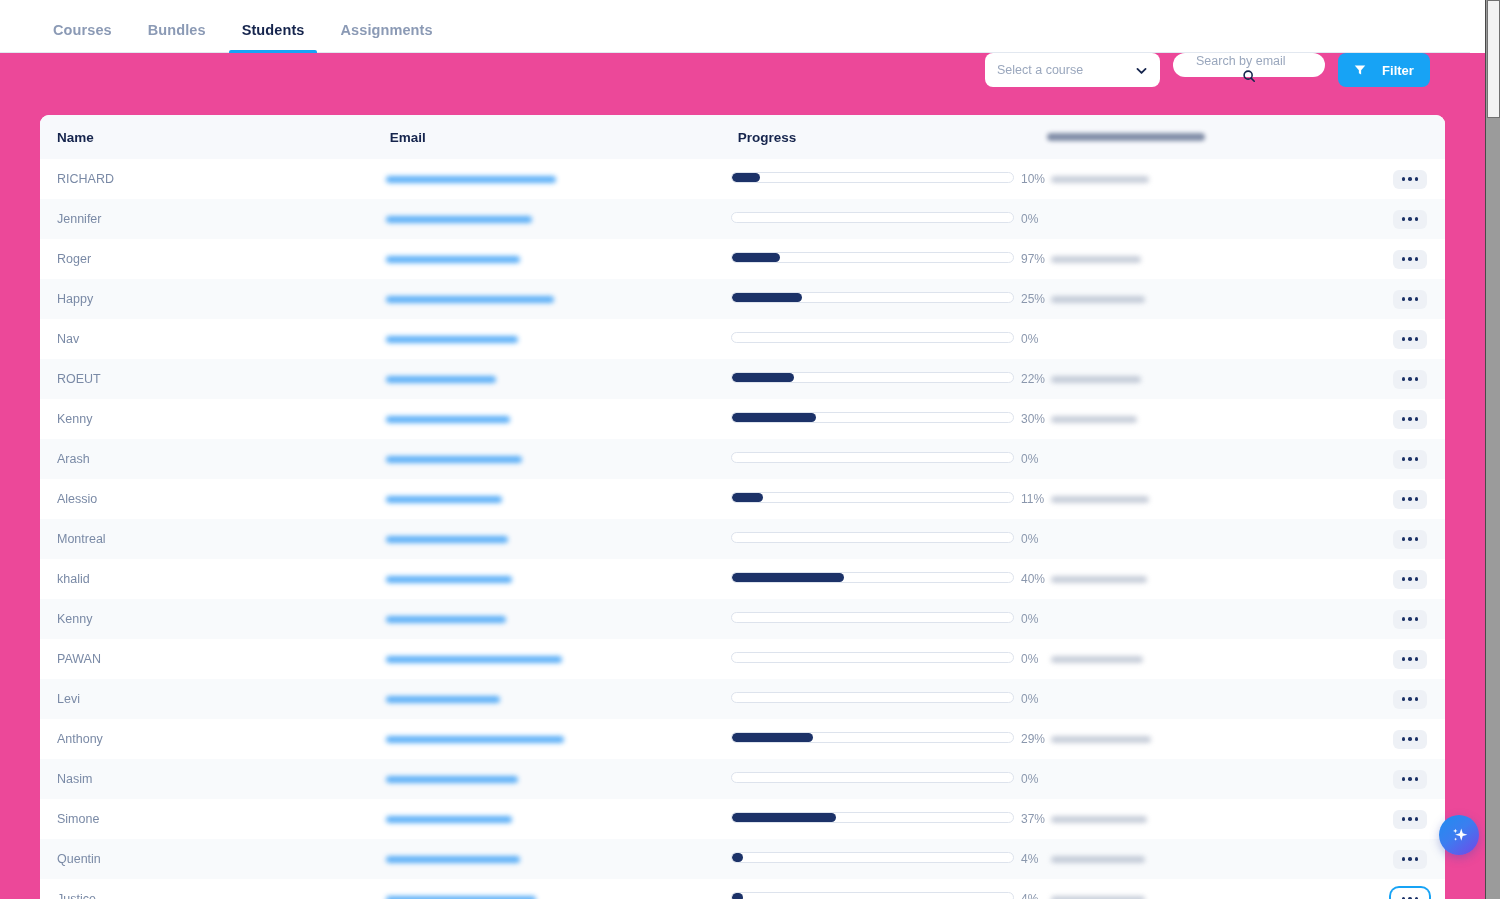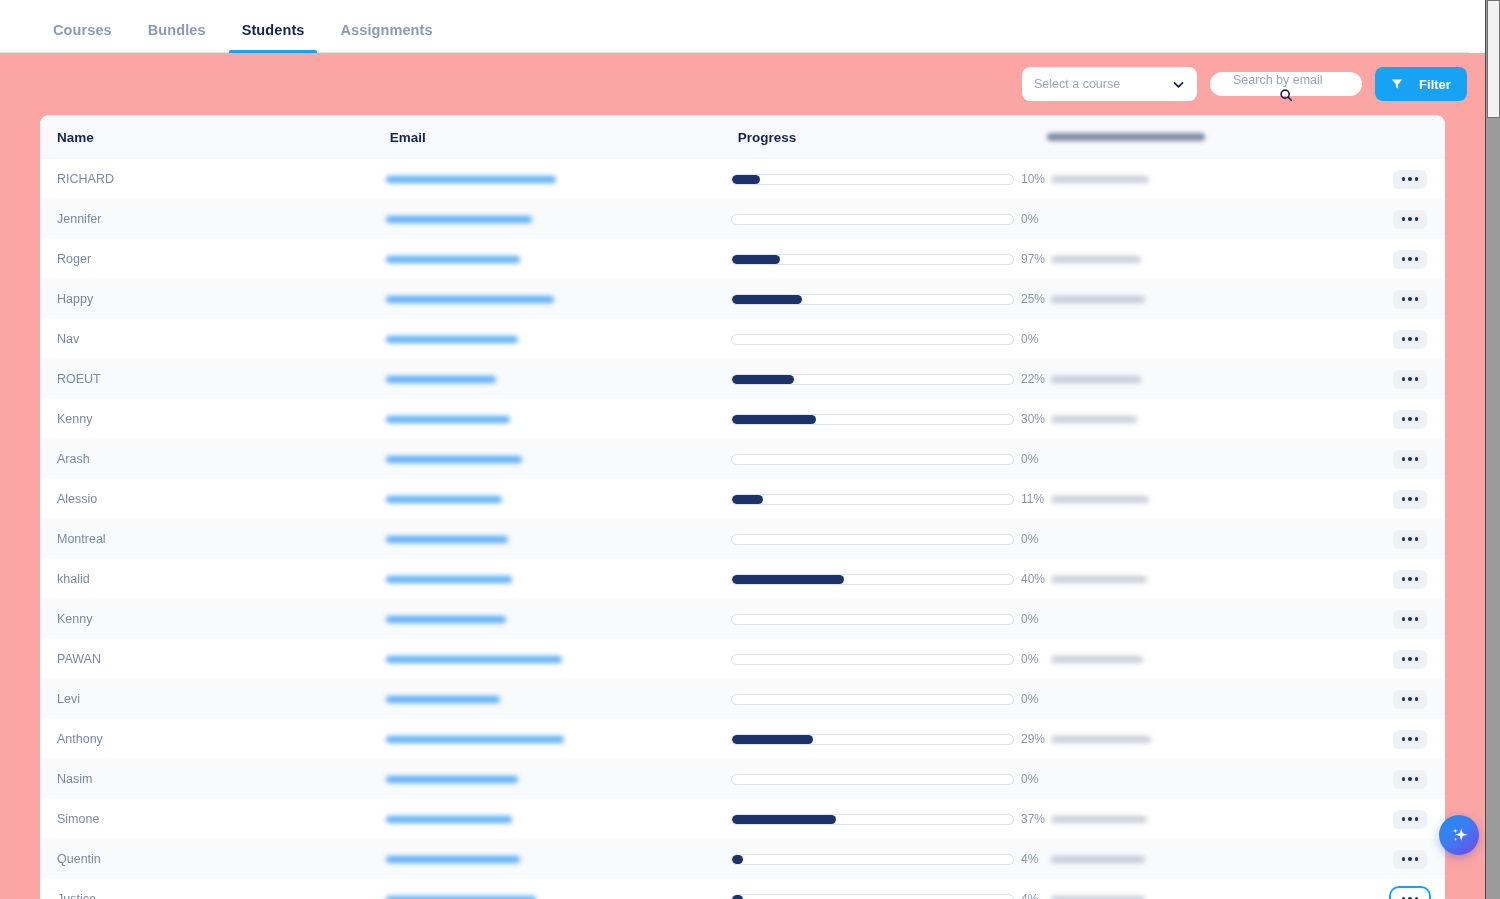--- a/index.html
+++ b/index.html
@@ -8,21 +8,21 @@
     margin: 0; padding: 0;
     width: 1500px; height: 899px;
     overflow: hidden;
     background: #eef1f7;
     font-family: "Liberation Sans", sans-serif;
   }
   #app {
     position: relative;
     width: 1500px; height: 899px;
     overflow: hidden;
-    background: #fca5a5;
+    background: #ec4899;
   }
 
   
   .topnav {
     height: 53px;
     background: #ffffff;
     width: 1485px;
     display: flex;
     align-items: flex-end;
     padding-left: 40px;
@@ -47,23 +47,23 @@
     height: 3px;
     background: #17a3f5;
     border-radius: 2px 2px 0 0;
   }
 
   
   .toolbar {
     width: 1485px;
     height: 62px;
     display: flex;
-    align-items: center;
+    align-items: flex-start;
     justify-content: flex-end;
-    padding-right: 18px;
+    padding-right: 55px;
     gap: 13px;
   }
   .course-select {
     width: 175px; height: 34px;
     background: #ffffff;
     border-radius: 8px;
     display: flex;
     align-items: center;
     padding: 0 12px;
     cursor: pointer;
@@ -161,21 +161,21 @@
   .redact.extra { background: #9aa6bb; opacity: .55; }
   .redact.header-extra {
     background: #5b6b8c;
     height: 8px;
     width: 158px;
     opacity: .75;
     filter: blur(2.3px);
   }
 
   
-  .prog-cell { display: flex; align-items: center; gap: 7px; }
+  .prog-cell { display: flex; align-items: flex-start; gap: 7px; }
   .track {
     width: 283px; height: 11px;
     background: #ffffff;
     border: 1px solid #dde3ed;
     border-radius: 7px;
     overflow: hidden;
   }
   .fill {
     height: 100%;
     background: #1c3268;

